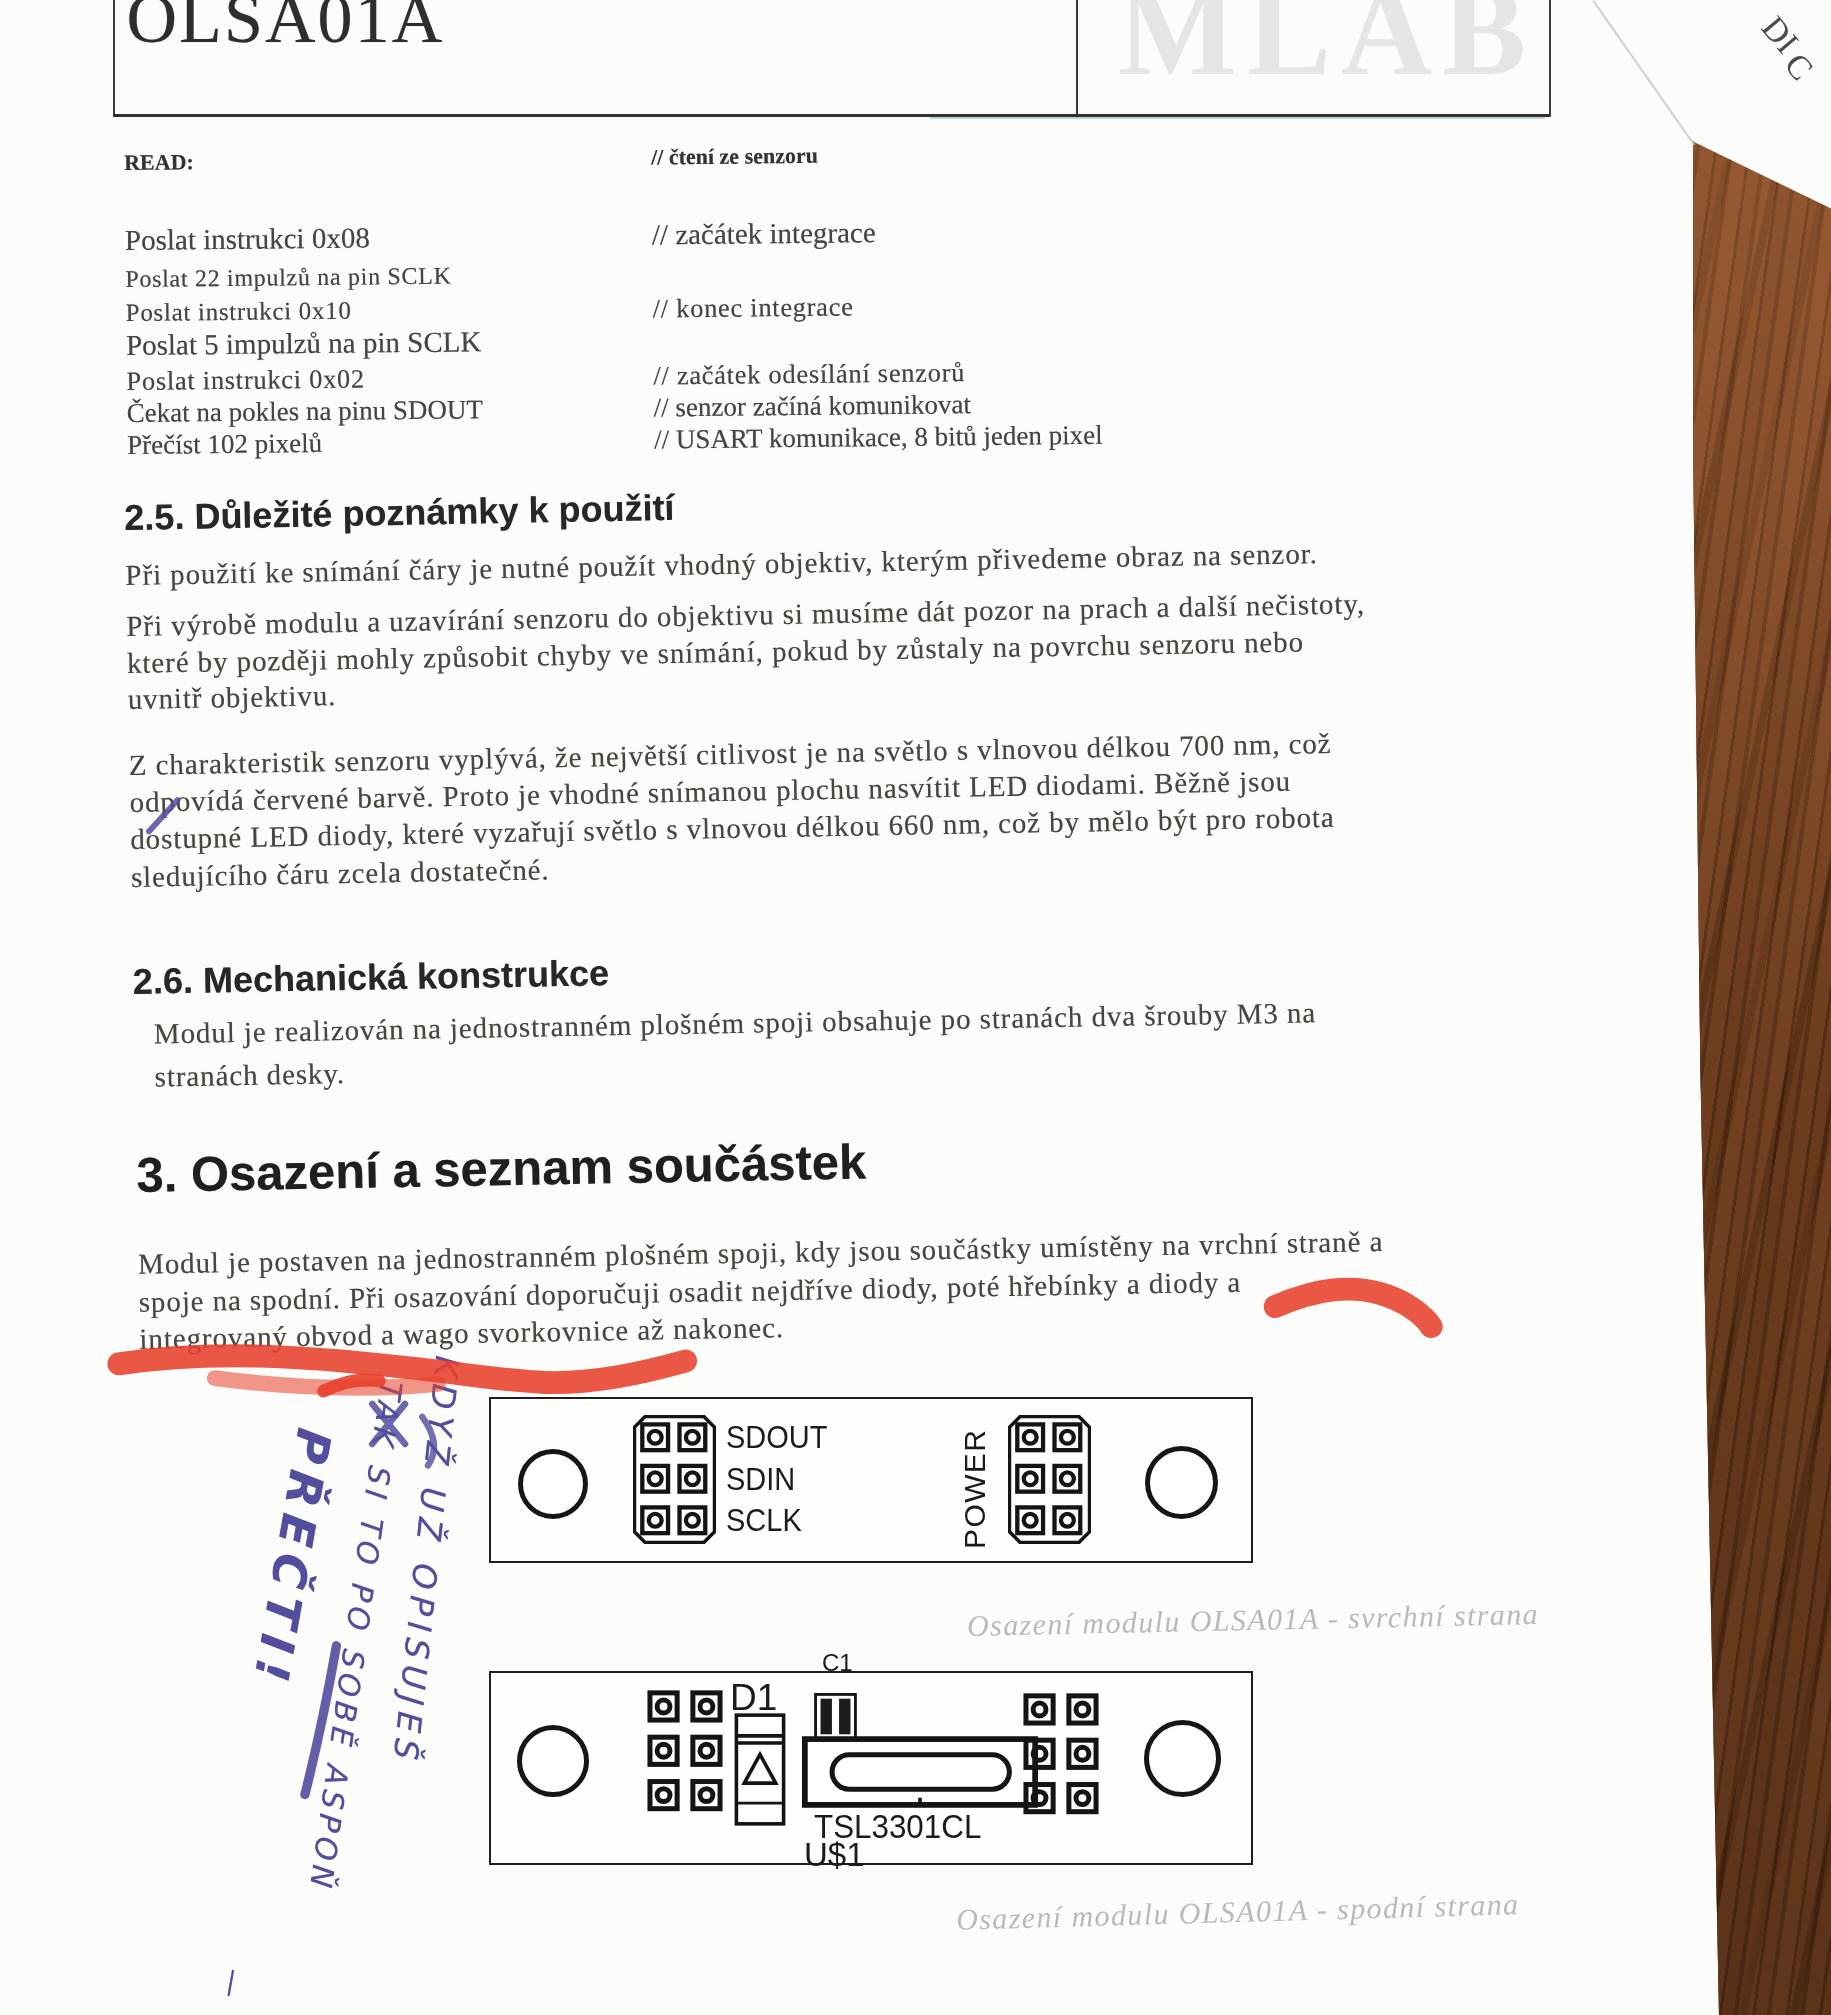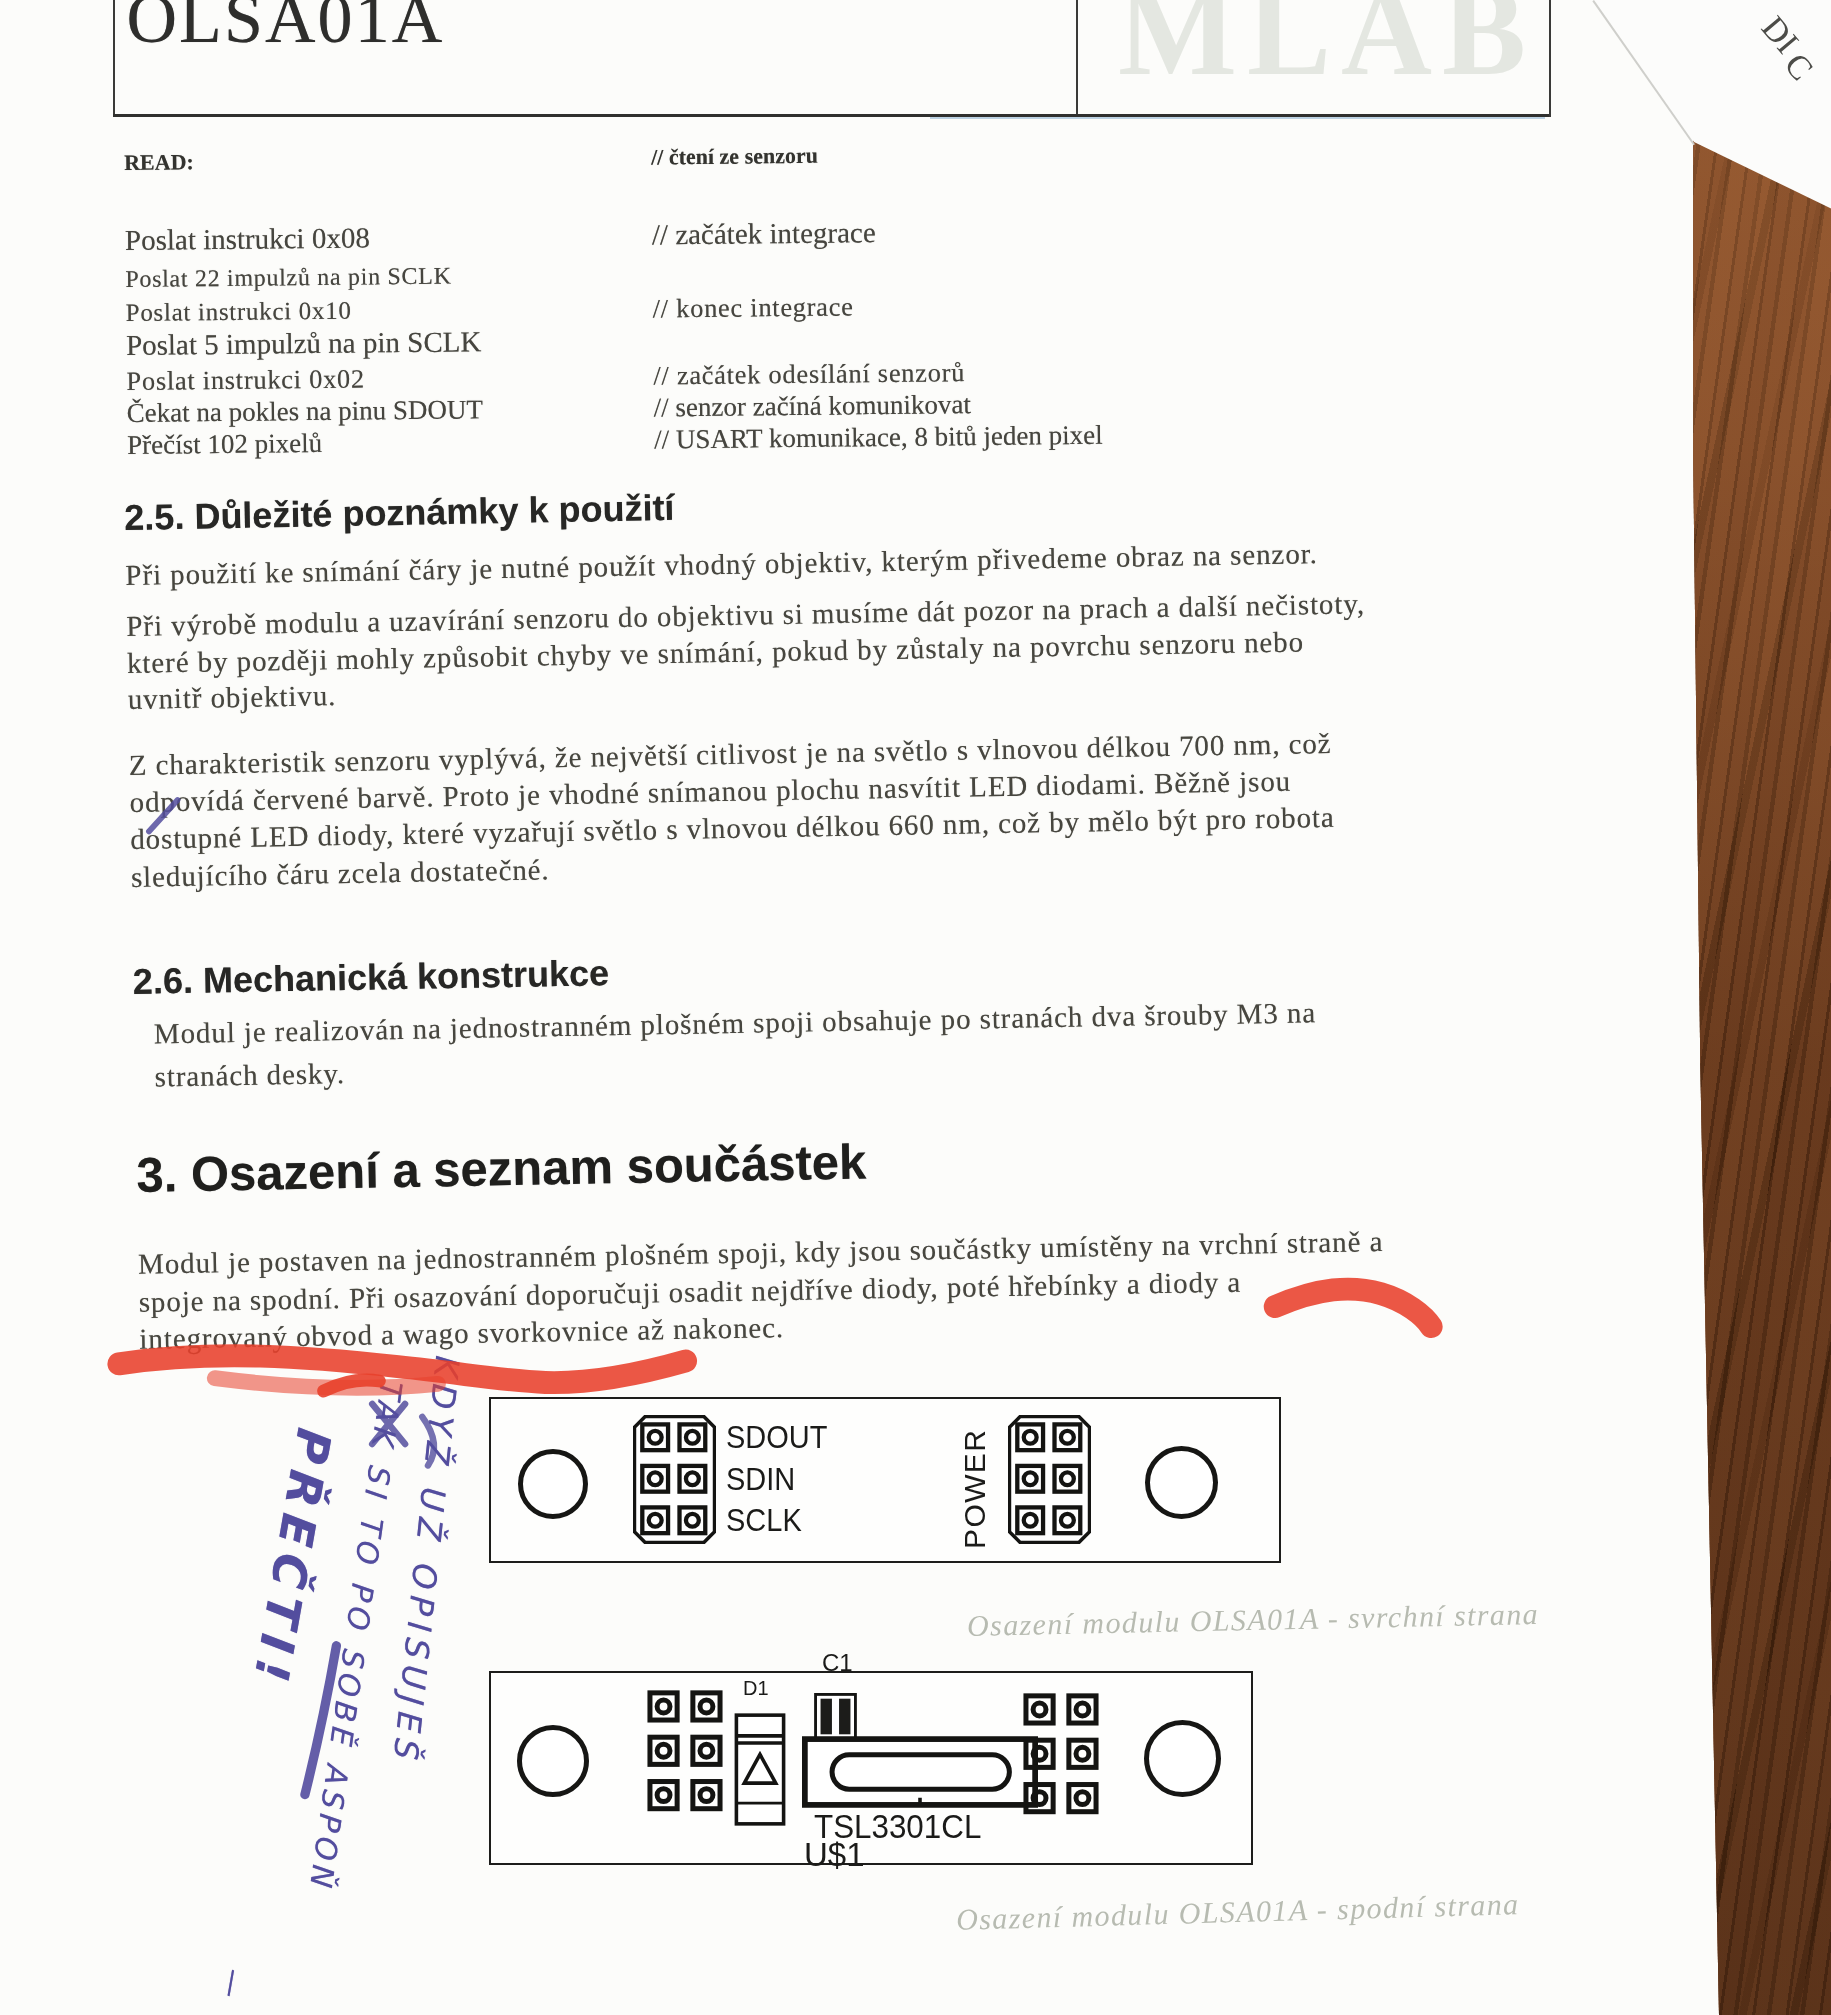--- a/index.html
+++ b/index.html
@@ -29,21 +29,21 @@
   .sections{position:absolute;left:124px;top:497px;width:1503px;transform:rotate(-1.05deg);transform-origin:0 0;}
   .h-sm{font-family:"Liberation Sans",sans-serif;font-weight:bold;color:#272725;font-size:36px;
         letter-spacing:0;white-space:nowrap;text-shadow:0 0 0.7px rgba(40,40,40,.5);}
   .h-lg{font-family:"Liberation Sans",sans-serif;font-weight:bold;color:#1f1f1d;font-size:49px;white-space:nowrap;
         text-shadow:0 0 0.7px rgba(30,30,30,.5);}
   .bline{position:absolute;left:0;font-size:29px;letter-spacing:0.9px;white-space:nowrap;color:#47463f;
          text-shadow:0 0 0.7px rgba(70,70,60,.55);}
 
   
   .board{position:absolute;border:2.9px solid #1d1d1b;background:#fefefd;}
-  .board1{left:489px;top:1397px;width:760px;height:162px;padding-left:28px;}
+  .board1{left:489px;top:1397px;width:760px;height:162px;}
   .board2{left:489px;top:1671px;width:760px;height:190px;}
   .hole{position:absolute;border:5px solid #161614;border-radius:50%;background:#fff;}
   .silk{position:absolute;font-family:"Liberation Sans",sans-serif;color:#1b1b19;font-weight:500;
         white-space:nowrap;transform-origin:0 0;}
   .vertlabel{position:absolute;font-family:"Liberation Sans",sans-serif;color:#1b1b19;font-weight:500;
         writing-mode:vertical-rl;transform:rotate(180deg);letter-spacing:1.4px;}
   .cap{position:absolute;font-style:italic;color:#b7bbb1;font-size:30px;letter-spacing:1.4px;white-space:nowrap;
        font-family:"Liberation Serif",serif;}
 
   
@@ -206,21 +206,21 @@
           <rect x="64" y="128" width="38" height="38"></rect>
         <circle cx="23" cy="23" r="9"></circle>
           <circle cx="83" cy="23" r="9"></circle>
         <circle cx="23" cy="85" r="9"></circle>
           <circle cx="83" cy="85" r="9"></circle>
         <circle cx="23" cy="147" r="9"></circle>
           <circle cx="83" cy="147" r="9"></circle>
       </g>
     </svg>
 
-    <div class="silk" style="left:252px;top:4.3px;font-size:20px;">D1</div>
+    <div class="silk" style="left:239px;top:4.3px;font-size:37px;">D1</div>
     <svg class="abs" style="left:243px;top:40px;" width="52" height="113" viewBox="0 0 72 158">
       <rect x="3" y="3" width="66" height="152" fill="#fff" stroke="#141412" stroke-width="5"></rect>
       <line x1="3" y1="32" x2="69" y2="32" stroke="#141412" stroke-width="5"></line>
       <line x1="3" y1="42" x2="69" y2="42" stroke="#141412" stroke-width="5"></line>
       <path d="M36 58 L14 98 H58 Z" fill="none" stroke="#141412" stroke-width="5"></path>
       <line x1="3" y1="126" x2="69" y2="126" stroke="#141412" stroke-width="4"></line>
     </svg>
 
     <div class="silk" style="left:331px;top:-24px;font-size:24px;">C1</div>
     <svg class="abs" style="left:323px;top:20px;" width="43" height="47" viewBox="0 0 60 66">

